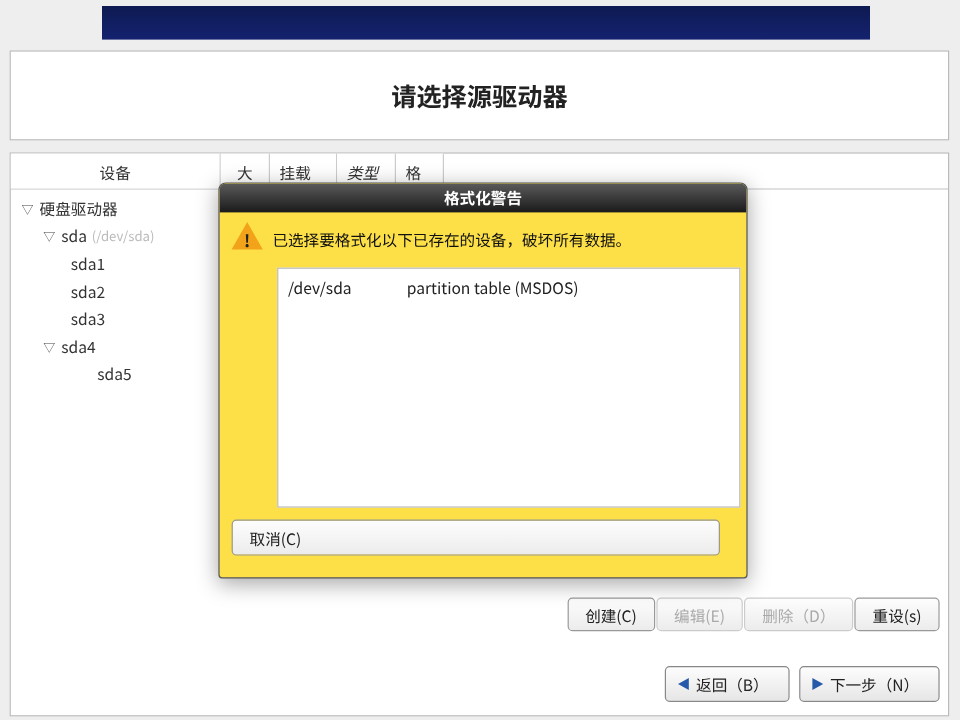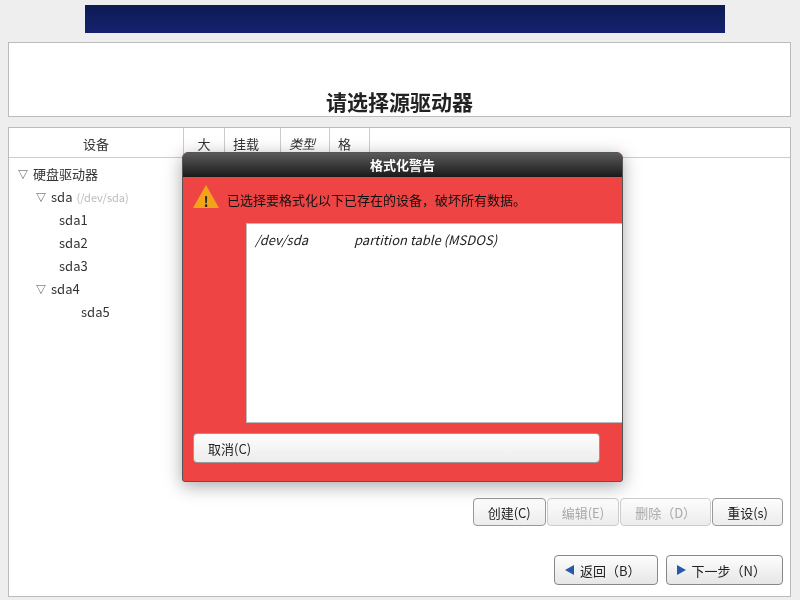--- a/index.html
+++ b/index.html
@@ -19,21 +19,21 @@
     width: 640px; height: 28px;
     background: linear-gradient(to bottom, #0e1a52, #14226f);
   }
   .title-panel {
     position: absolute;
     left: 8px; top: 42px;
     width: 783px; height: 75px;
     border: 1px solid #bbb;
     background: #fff;
     display: flex;
-    align-items: flex-end;
+    align-items: center;
     justify-content: center;
   }
   .title-panel h1 {
     font-size: 21px;
     font-weight: bold;
     margin: 0;
   }
   .tree-panel {
     position: absolute;
     left: 8px; top: 127px;
@@ -131,21 +131,21 @@
   }
   .arrow-left { border-right: 9px solid #265aa8; }
   .arrow-right { border-left: 9px solid #265aa8; }
   
   
   .dialog {
     position: absolute;
     left: 182px; top: 152px;
     width: 441px; height: 330px;
     border: 1px solid #555;
-    background: #ef4444;
+    background: #fde047;
     box-shadow: 0 4px 18px rgba(0,0,0,.35);
     border-radius: 6px 6px 3px 3px;
     overflow: hidden;
   }
   .dlg-title {
     height: 24px;
     background: linear-gradient(to bottom, #5a5a5a, #1a1a1a);
     color: #fff;
     text-align: center;
     font-size: 13px;
@@ -180,29 +180,28 @@
     color: #222;
     font-size: 14px;
     text-align: center;
   }
   .warn-text {
     font-size: 13px;
     color: #111;
     padding-top: 2px;
   }
   .device-list {
-    margin-left: 53px;
+    margin-left: 38px;
     width: 386px;
     height: 200px;
     border: 1px solid #bbb;
     background: #fff;
     padding: 6px 8px;
     font-size: 13px;
     color: #222;
-    font-style: italic;
   }
   .device-list-row { display:flex; gap: 46px; }
   .dlg-btnbar {
     display: flex; justify-content: flex-end; gap: 10px;
     padding: 10px 12px 0 0;
     flex-direction: column;
   }
   .dlgbtn {
     height: 30px;
     padding: 0 14px;

